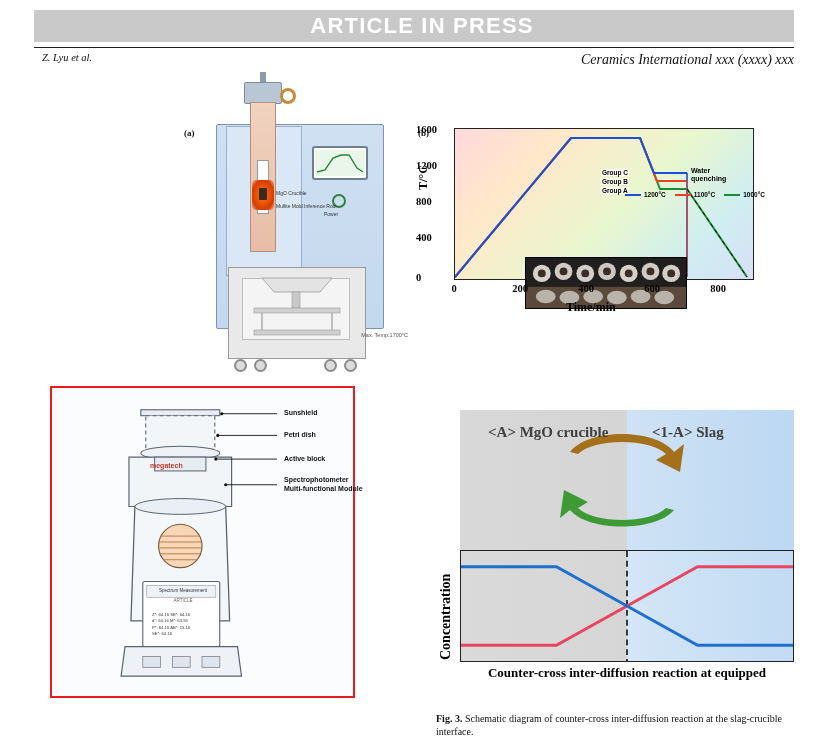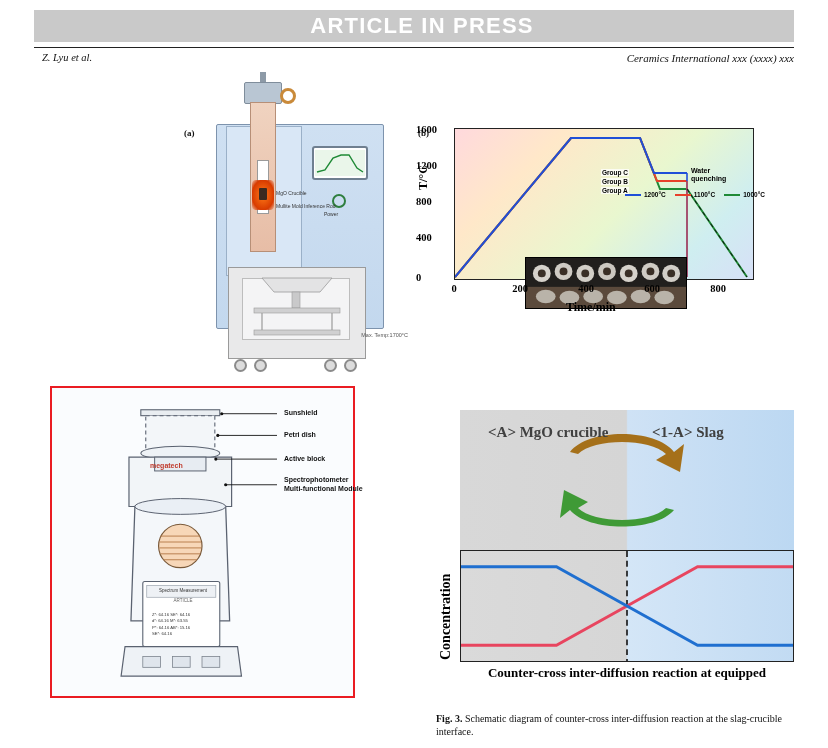--- a/index.html
+++ b/index.html
@@ -41,21 +41,21 @@
     left: 34px; top: 52px;
     font-size: 10.5px;
     font-style: italic;
     color: #111;
     font-family: "Liberation Serif", serif;
     margin-left: 8px;
   }
   .run-right {
     position: absolute;
     right: 34px; top: 52px;
-    font-size: 11px;
+    font-size: 14px;
     font-style: italic;
     color: #111;
     text-align: left;
   }
 
   
   .fig1-wrap {
     position: absolute;
     left: 34px; top: 72px;
     width: 760px; height: 292px;

